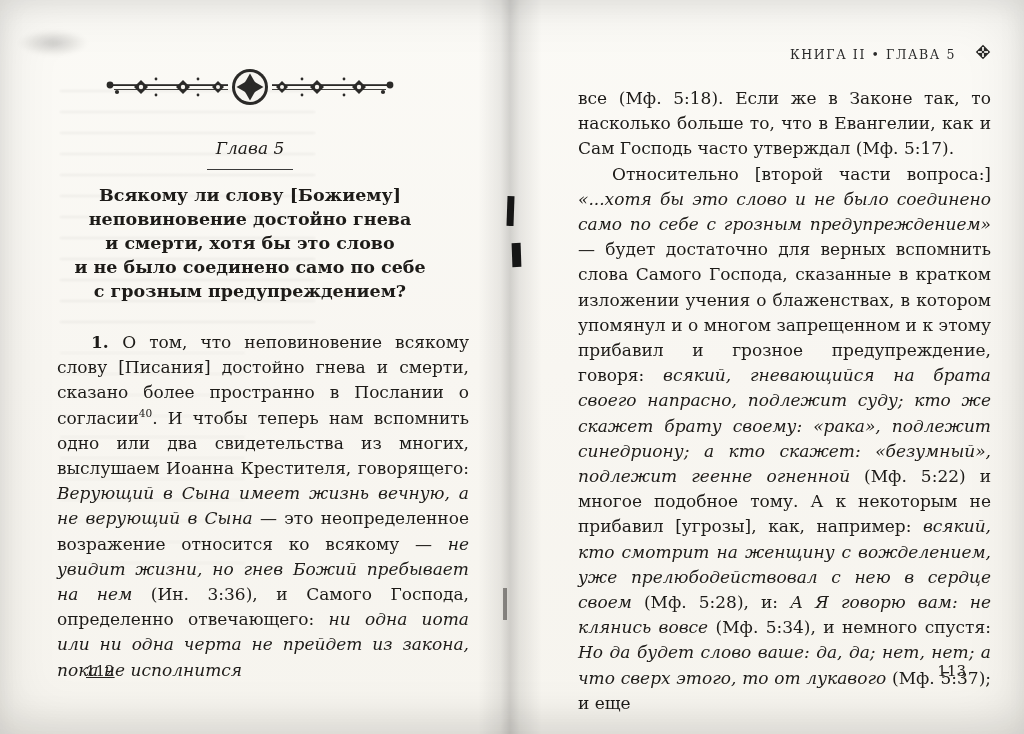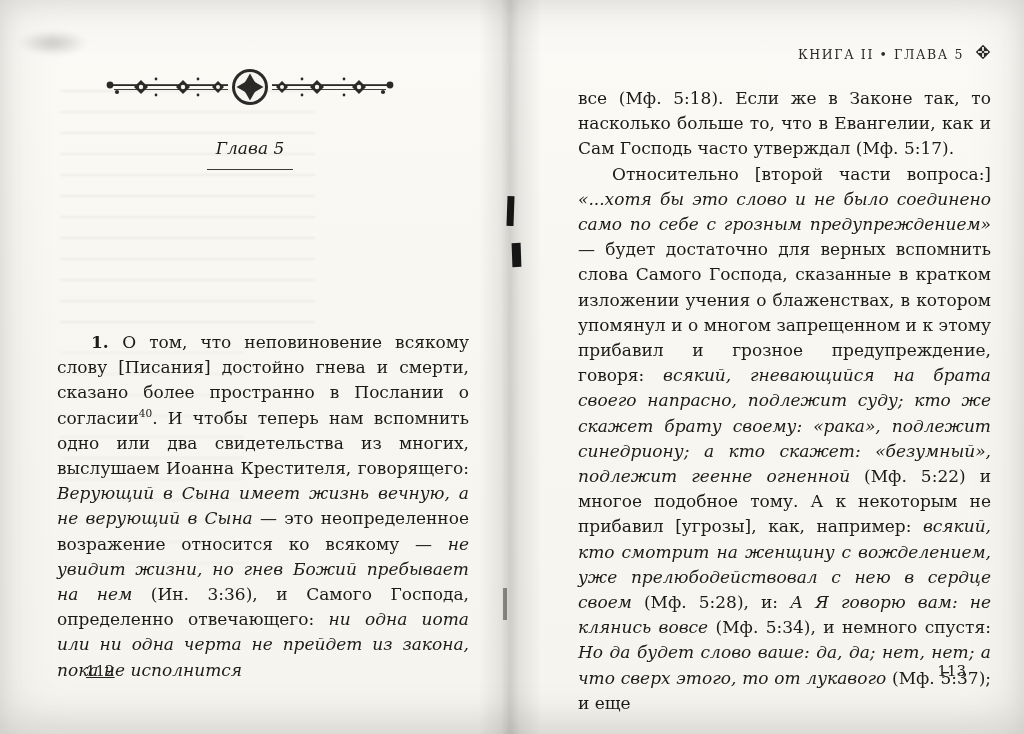--- a/index.html
+++ b/index.html
@@ -40,21 +40,21 @@
     font-weight:bold;font-size:17.5px;line-height:24px;white-space:pre-line;}
   .body-text{position:absolute;font-size:17px;line-height:25.2px;text-align:justify;}
   .left-body{left:57px;top:330px;width:412px;}
   .right-body{left:54px;top:86px;width:413px;}
   .body-text p{margin:0;}
   .body-text p.indent{text-indent:34px;}
   sup{font-size:0.62em;line-height:0;}
 
   
   .running-head{position:absolute;left:54px;top:44px;width:413px;display:flex;
-    justify-content:flex-end;align-items:center;gap:11px;}
+    justify-content:flex-end;align-items:center;gap:19px;}
   .running-head .rh-text{font-size:12.5px;letter-spacing:1.6px;color:#2a2a2a;}
 
   .page-num{position:absolute;top:662px;font-size:15px;color:#23201d;}
   .pn-left{left:86px;text-decoration:underline;}
   .pn-right{right:58px;}
 </style>
 </head>
 <body>
 
 <div class="book">
@@ -105,20 +105,25 @@
           <path d="M150 36.5 L156 26 Q153 24 150 23.5 Q147 24 144 26 Z"></path>
           <path d="M136.5 23 L147 17 Q149 20 149.5 23 Q149 26 147 29 Z"></path>
           <path d="M163.5 23 L153 17 Q151 20 150.5 23 Q151 26 153 29 Z"></path>
           <circle cx="150" cy="23" r="2.6"></circle>
         </g>
       </svg>
     </div>
 
     <div class="chapter-label">Глава 5</div>
     <div class="chapter-rule"></div>
+    <div class="chapter-title">Всякому ли слову [Божиему]
+неповиновение достойно гнева
+и смерти, хотя бы это слово
+и не было соединено само по себе
+с грозным предупреждением?</div>
 
     <div class="body-text left-body">
       <p class="indent"><span style="font-weight: bold;">1. </span><span>О том, что неповиновение всякому слову [Писания] достойно гнева и смерти, сказано более пространно в Послании о согласии</span><sup>40</sup><span>. И чтобы теперь нам вспомнить одно или два свидетельства из многих, выслушаем Иоанна Крестителя, говорящего: </span><span style="font-style: italic;">Верующий в Сына имеет жизнь вечную, а не верующий в Сына</span><span> — это неопределенное возражение относится ко всякому — </span><span style="font-style: italic;">не увидит жизни, но гнев Божий пребывает на нем</span><span> (Ин. 3:36), и Самого Господа, определенно отвечающего: </span><span style="font-style: italic;">ни одна иота или ни одна черта не прейдет из закона, пока не исполнится</span></p>
     </div>
 
     <div class="page-num pn-left">112</div>
   </div>
 
   <div class="page page-right">
     <div class="running-head">

